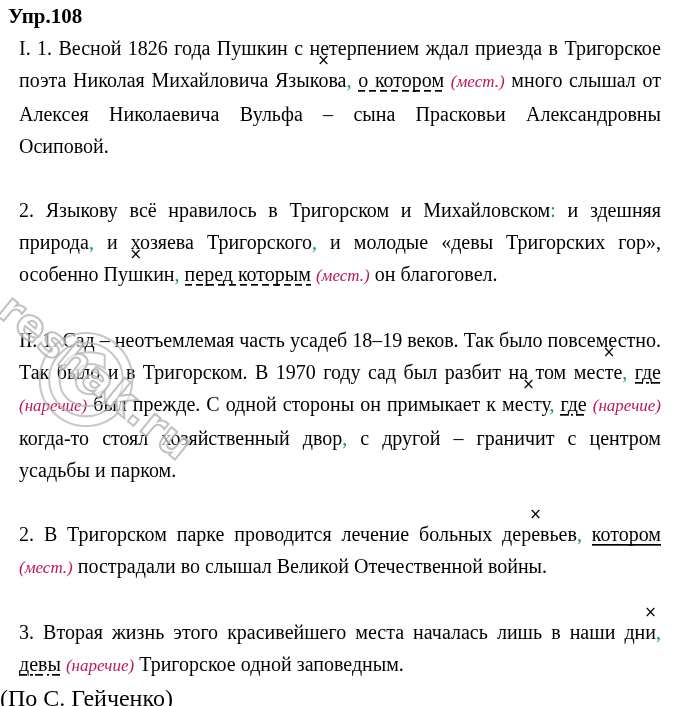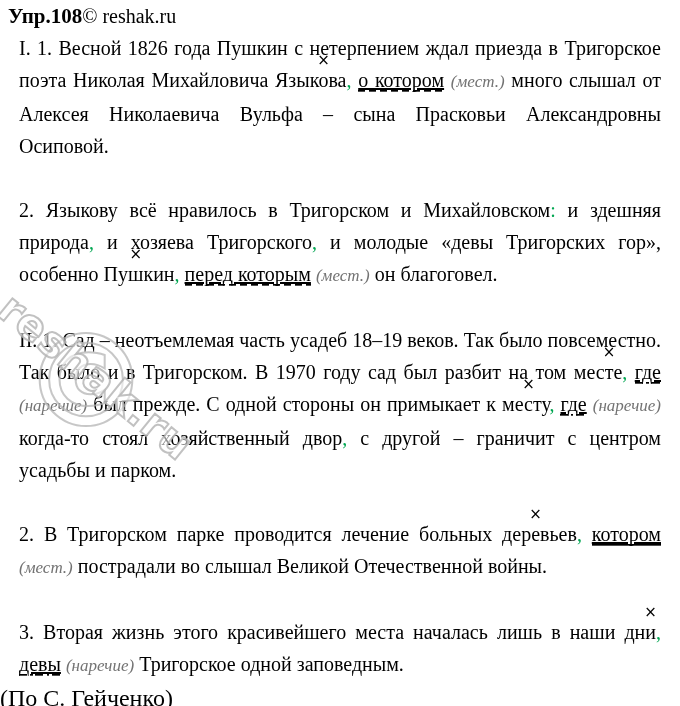--- a/index.html
+++ b/index.html
@@ -26,30 +26,29 @@
     font-size:20px;
     line-height:32px;
     text-align:justify;
   }
   .para:last-child{margin-bottom:0;}
   
   .g{color:#00A651;}
   
   .note{
     font-style:italic;
-    color:#737373;
+    color:#be185d;
     font-size:17px;
   }
   
   .u-dash,.u-dashdot,.u-solid{
     padding-bottom:1px;
     background-position:left 100%;
     background-size:100% 1.7px;
     background-repeat:no-repeat;
-    text-decoration:underline;
   }
   .u-dash{
     background-image:repeating-linear-gradient(to right,#000 0 7px,transparent 7px 11px);
   }
   .u-dashdot{
     background-image:repeating-linear-gradient(to right,#000 0 8px,transparent 8px 11px,#000 11px 13.5px,transparent 13.5px 16.5px);
   }
   .u-solid{
     background-image:linear-gradient(#000,#000);
   }
@@ -105,21 +104,20 @@
     -webkit-text-stroke:2px rgba(178,178,178,0.8);
   }
 </style>
 </head>
 <body>
 
 <div class="page">
 
   <div class="hdr">
     <div class="title">Упр.108</div>
-    <div class="site">© reshak.ru</div>
   </div>
 
   <div class="text-body">
 
   <p class="para"><span>I. 1. Весной 1826 года Пушкин с нетерпением ждал приезда в Тригорское поэта Николая Михайловича Язык</span><span class="xwrap">о<span class="xmark">×</span></span><span>ва</span><span class="g">,</span><span> </span><span class="u-dash">о котором</span><span> </span><span class="note">(мест.)</span><span> много слышал от Алексея Николаевича Вульфа – сына Прасковьи Александровны Осиповой.</span></p>
       <p class="para"><span>2. Языкову всё нравилось в Тригорском и Михайловском</span><span class="g">:</span><span> и здешняя природа</span><span class="g">,</span><span> и хозяева Тригорского</span><span class="g">,</span><span> и молодые «девы Тригорских гор», особенно Пу</span><span class="xwrap">ш<span class="xmark">×</span></span><span>кин</span><span class="g">,</span><span> </span><span class="u-dash">перед которым</span><span> </span><span class="note">(мест.)</span><span> он благоговел.</span></p>
       <p class="para"><span>II. 1. Сад – неотъемлемая часть усадеб 18–19 веков. Так было повсеместно. Так было и в Тригорском. В 1970 году сад был разбит на том мес</span><span class="xwrap">т<span class="xmark">×</span></span><span>е</span><span class="g">,</span><span> </span><span class="u-dashdot">где</span><span> </span><span class="note">(наречие)</span><span> был прежде. С одной стороны он примыкает к ме</span><span class="xwrap">с<span class="xmark">×</span></span><span>ту</span><span class="g">,</span><span> </span><span class="u-dashdot">где</span><span> </span><span class="note">(наречие)</span><span> когда-то стоял хозяйственный двор</span><span class="g">,</span><span> с другой – граничит с центром усадьбы и парком.</span></p>
       <p class="para"><span>2. В Тригорском парке проводится лечение больных дер</span><span class="xwrap">е<span class="xmark">×</span></span><span>вьев</span><span class="g">,</span><span> </span><span class="u-solid">котором</span><span> </span><span class="note">(мест.)</span><span> пострадали во слышал Великой Отечественной войны.</span></p>
       <p class="para"><span>3. Вторая жизнь этого красивейшего места началась лишь в наши дн</span><span class="xwrap">и<span class="xmark">×</span></span><span class="g">,</span><span> </span><span class="u-dashdot">девы</span><span> </span><span class="note">(наречие)</span><span> Тригорское одной заповедным.</span></p>
     </div>

